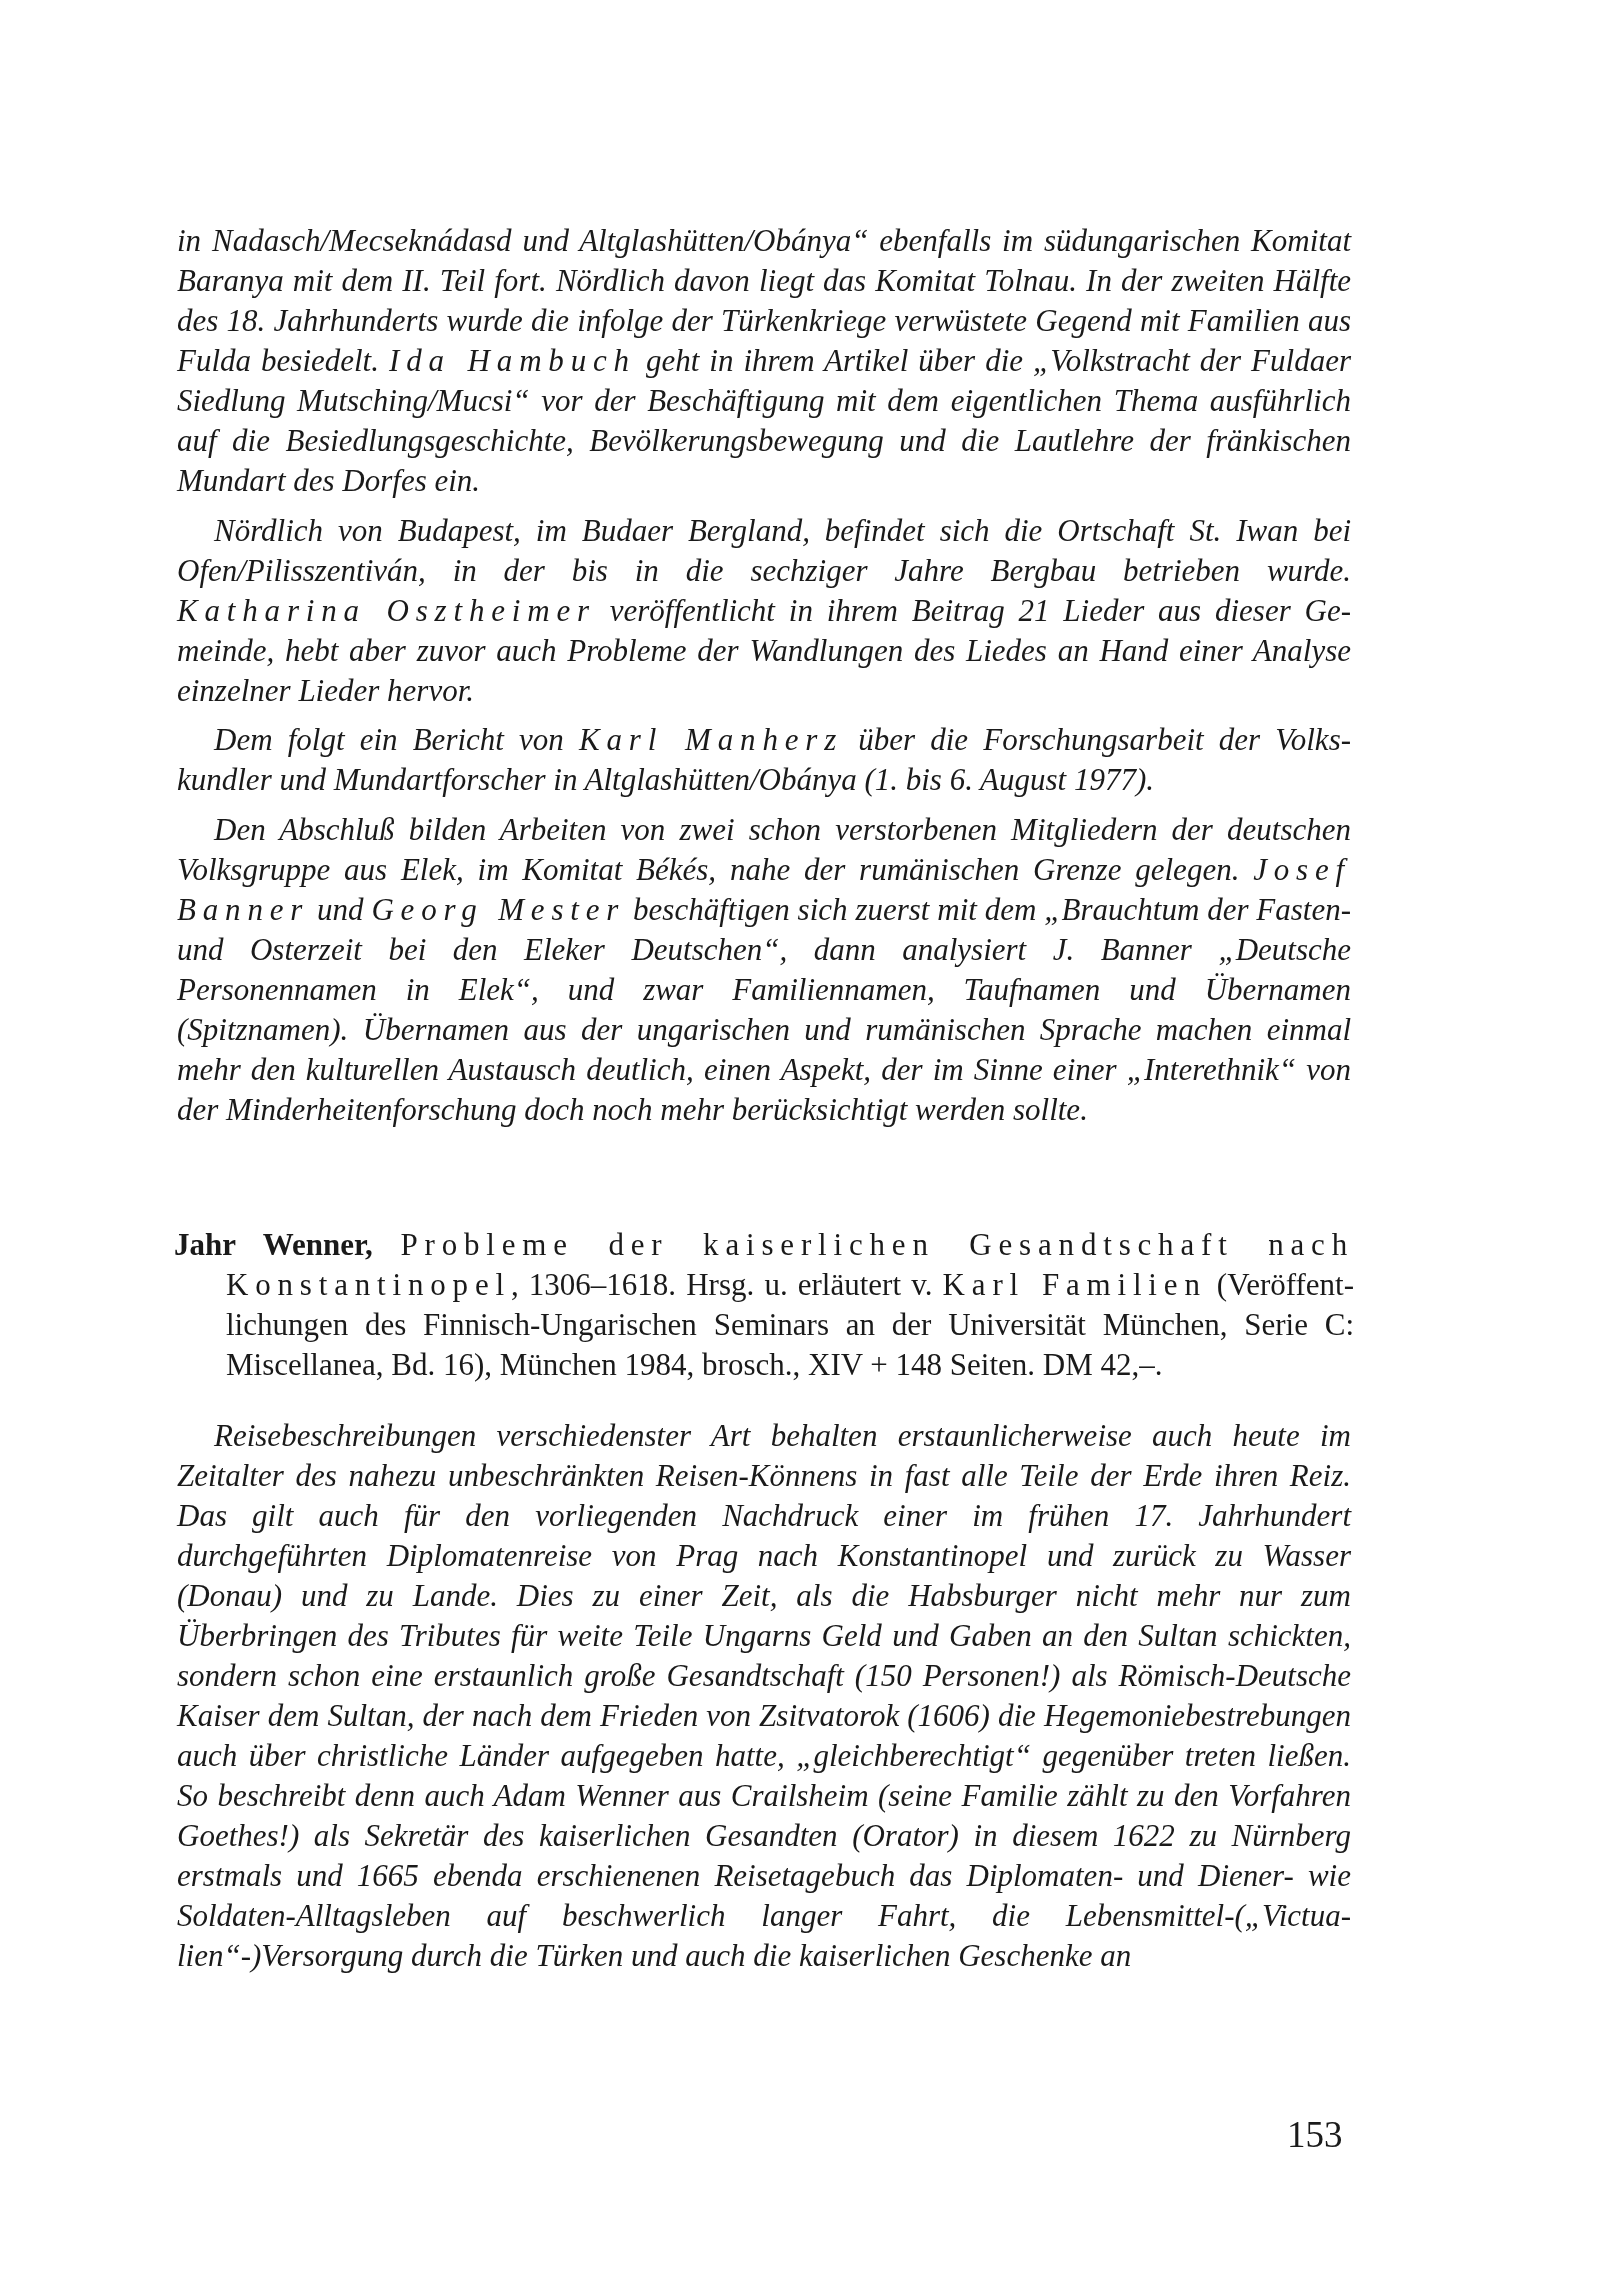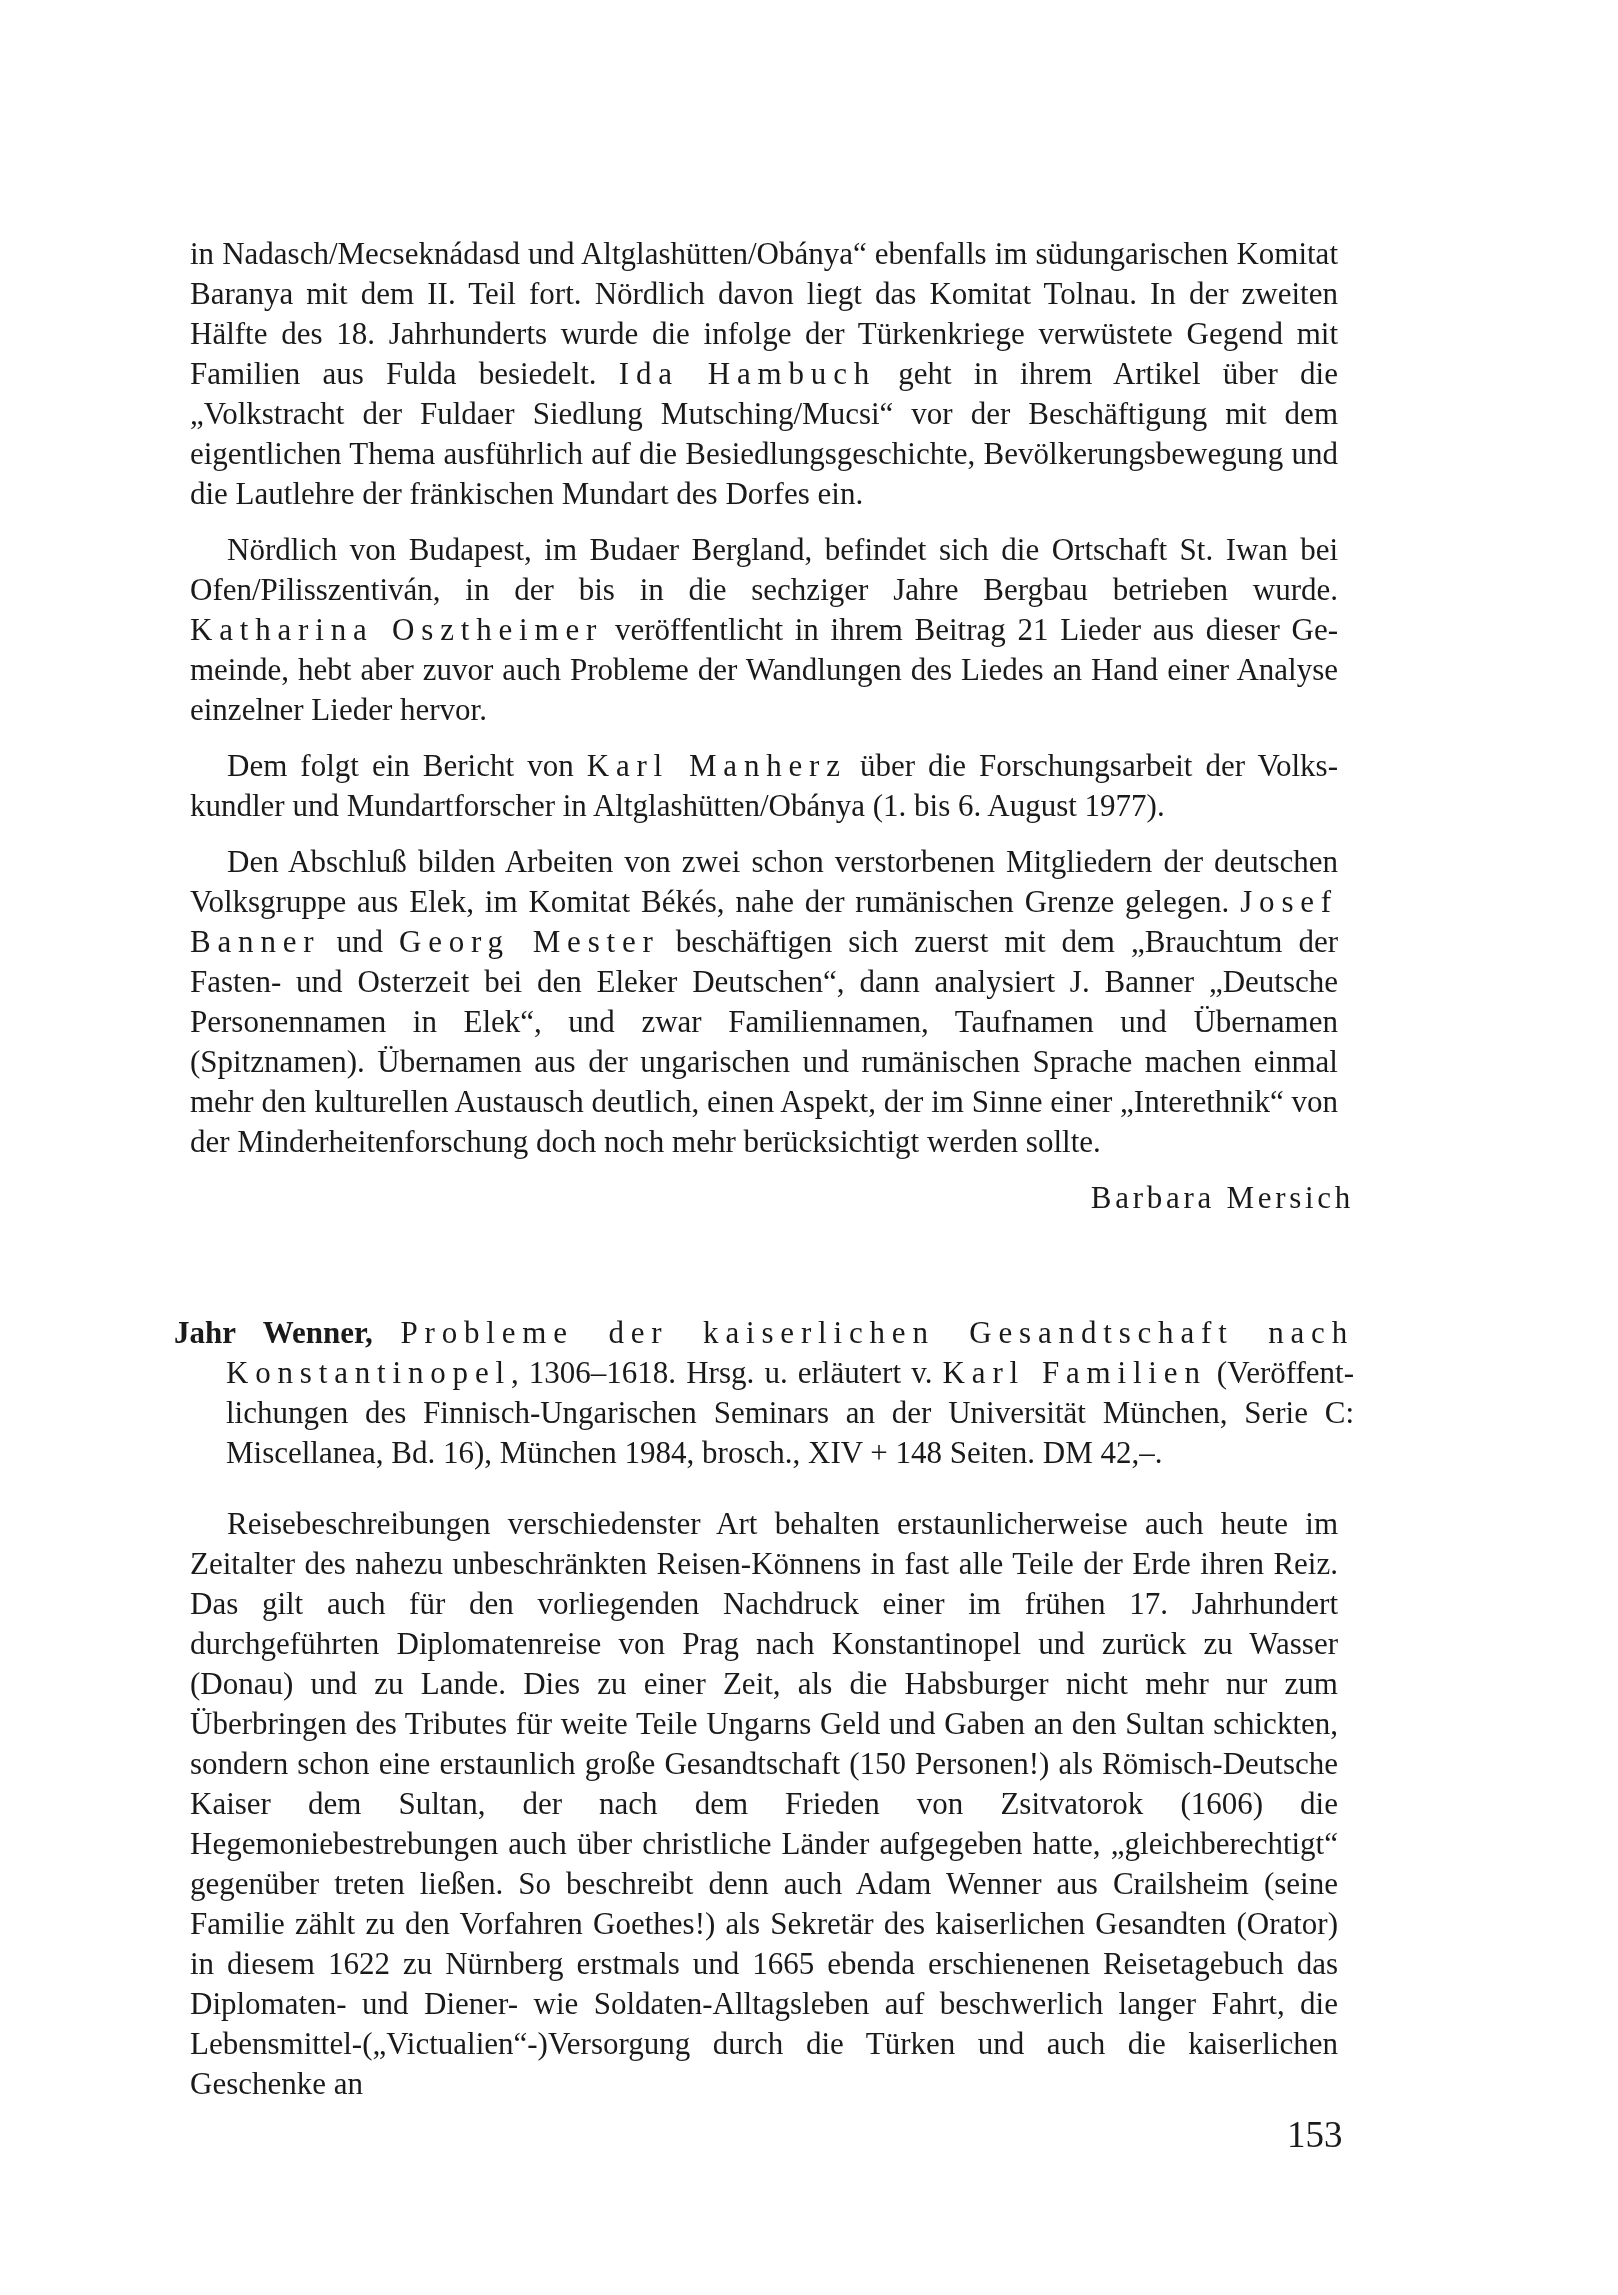--- a/index.html
+++ b/index.html
@@ -8,24 +8,25 @@
     position: absolute;
     left: 174px;
     top: 218px;
     width: 1180px;
     font-family: "Liberation Serif", "DejaVu Serif", serif;
     font-size: 31px;
     line-height: 40px;
     color: #1a1a1a;
   }
   .para {
-    margin: 16px;
+    margin: 3px;
     text-align: justify;
     text-indent: 37px;
     hyphens: manual;
+    font-style: italic;
   }
   .para.first { text-indent: 0; }
   .para + .para { margin-top: 9.7px; }
   .sp { letter-spacing: 0.22em; }
   .signature {
     text-align: right;
     margin-top: 11.3px;
     letter-spacing: 0.12em;
   }
   .review-head {
@@ -60,21 +61,20 @@
     </p>
     <p class="para">
       <span>Nördlich von Budapest, im Budaer Bergland, befindet sich die Ortschaft St. Iwan bei Ofen/Pilisszentiván, in der bis in die sechziger Jahre Bergbau betrieben wurde. </span><span class="sp">Katharina Osztheimer</span><span> veröffentlicht in ihrem Beitrag 21 Lieder aus dieser Ge­meinde, hebt aber zuvor auch Probleme der Wandlungen des Liedes an Hand einer Analyse einzelner Lieder hervor.</span>
     </p>
     <p class="para">
       <span>Dem folgt ein Bericht von </span><span class="sp">Karl Manherz</span><span> über die Forschungsarbeit der Volks­kundler und Mundartforscher in Altglashütten/Obánya (1. bis 6. August 1977).</span>
     </p>
     <p class="para">
       <span>Den Abschluß bilden Arbeiten von zwei schon verstorbenen Mitgliedern der deut­schen Volksgruppe aus Elek, im Komitat Békés, nahe der rumänischen Grenze ge­legen. </span><span class="sp">Josef Banner</span><span> und </span><span class="sp">Georg Mester</span><span> beschäftigen sich zuerst mit dem „Brauchtum der Fasten- und Osterzeit bei den Eleker Deutschen“, dann analysiert J. Banner „Deutsche Personennamen in Elek“, und zwar Familiennamen, Tauf­namen und Übernamen (Spitznamen). Übernamen aus der ungarischen und rumä­nischen Sprache machen einmal mehr den kulturellen Austausch deutlich, einen Aspekt, der im Sinne einer „Interethnik“ von der Minderheitenforschung doch noch mehr berücksichtigt werden sollte.</span>
     </p>
-    <div class="signature">Barbara Mersich</div>
   </div>
 
   <div>
     <p class="review-head">
       <span class="author">Jahr Wenner,</span>
       <span class="title-sp">Probleme der kaiserlichen Gesandtschaft nach Konstantinopel</span><span>, 1306–1618. Hrsg. u. erläutert v. </span><span class="sp">Karl Familien</span><span> (Veröffent­lichungen des Finnisch-Ungarischen Seminars an der Universität München, Serie C: Miscellanea, Bd. 16), München 1984, brosch., XIV + 148 Seiten. DM 42,–.</span>
     </p>
     <p class="para review-body">Reisebeschreibungen verschiedenster Art behalten erstaunlicherweise auch heute im Zeitalter des nahezu unbeschränkten Reisen-Könnens in fast alle Teile der Erde ihren Reiz. Das gilt auch für den vorliegenden Nachdruck einer im frühen 17. Jahr­hundert durchgeführten Diplomatenreise von Prag nach Konstantinopel und zurück zu Wasser (Donau) und zu Lande. Dies zu einer Zeit, als die Habsburger nicht mehr nur zum Überbringen des Tributes für weite Teile Ungarns Geld und Gaben an den Sultan schickten, sondern schon eine erstaunlich große Gesandtschaft (150 Perso­nen!) als Römisch-Deutsche Kaiser dem Sultan, der nach dem Frieden von Zsitvatorok (1606) die Hegemoniebestrebungen auch über christliche Länder auf­gegeben hatte, „gleichberechtigt“ gegenüber treten ließen. So beschreibt denn auch Adam Wenner aus Crailsheim (seine Familie zählt zu den Vorfahren Goethes!) als Sekretär des kaiserlichen Gesandten (Orator) in diesem 1622 zu Nürnberg erstmals und 1665 ebenda erschienenen Reisetagebuch das Diplomaten- und Diener- wie Soldaten-Alltagsleben auf beschwerlich langer Fahrt, die Lebensmittel-(„Victua­lien“-)Versorgung durch die Türken und auch die kaiserlichen Geschenke an</p>
   </div>
 

